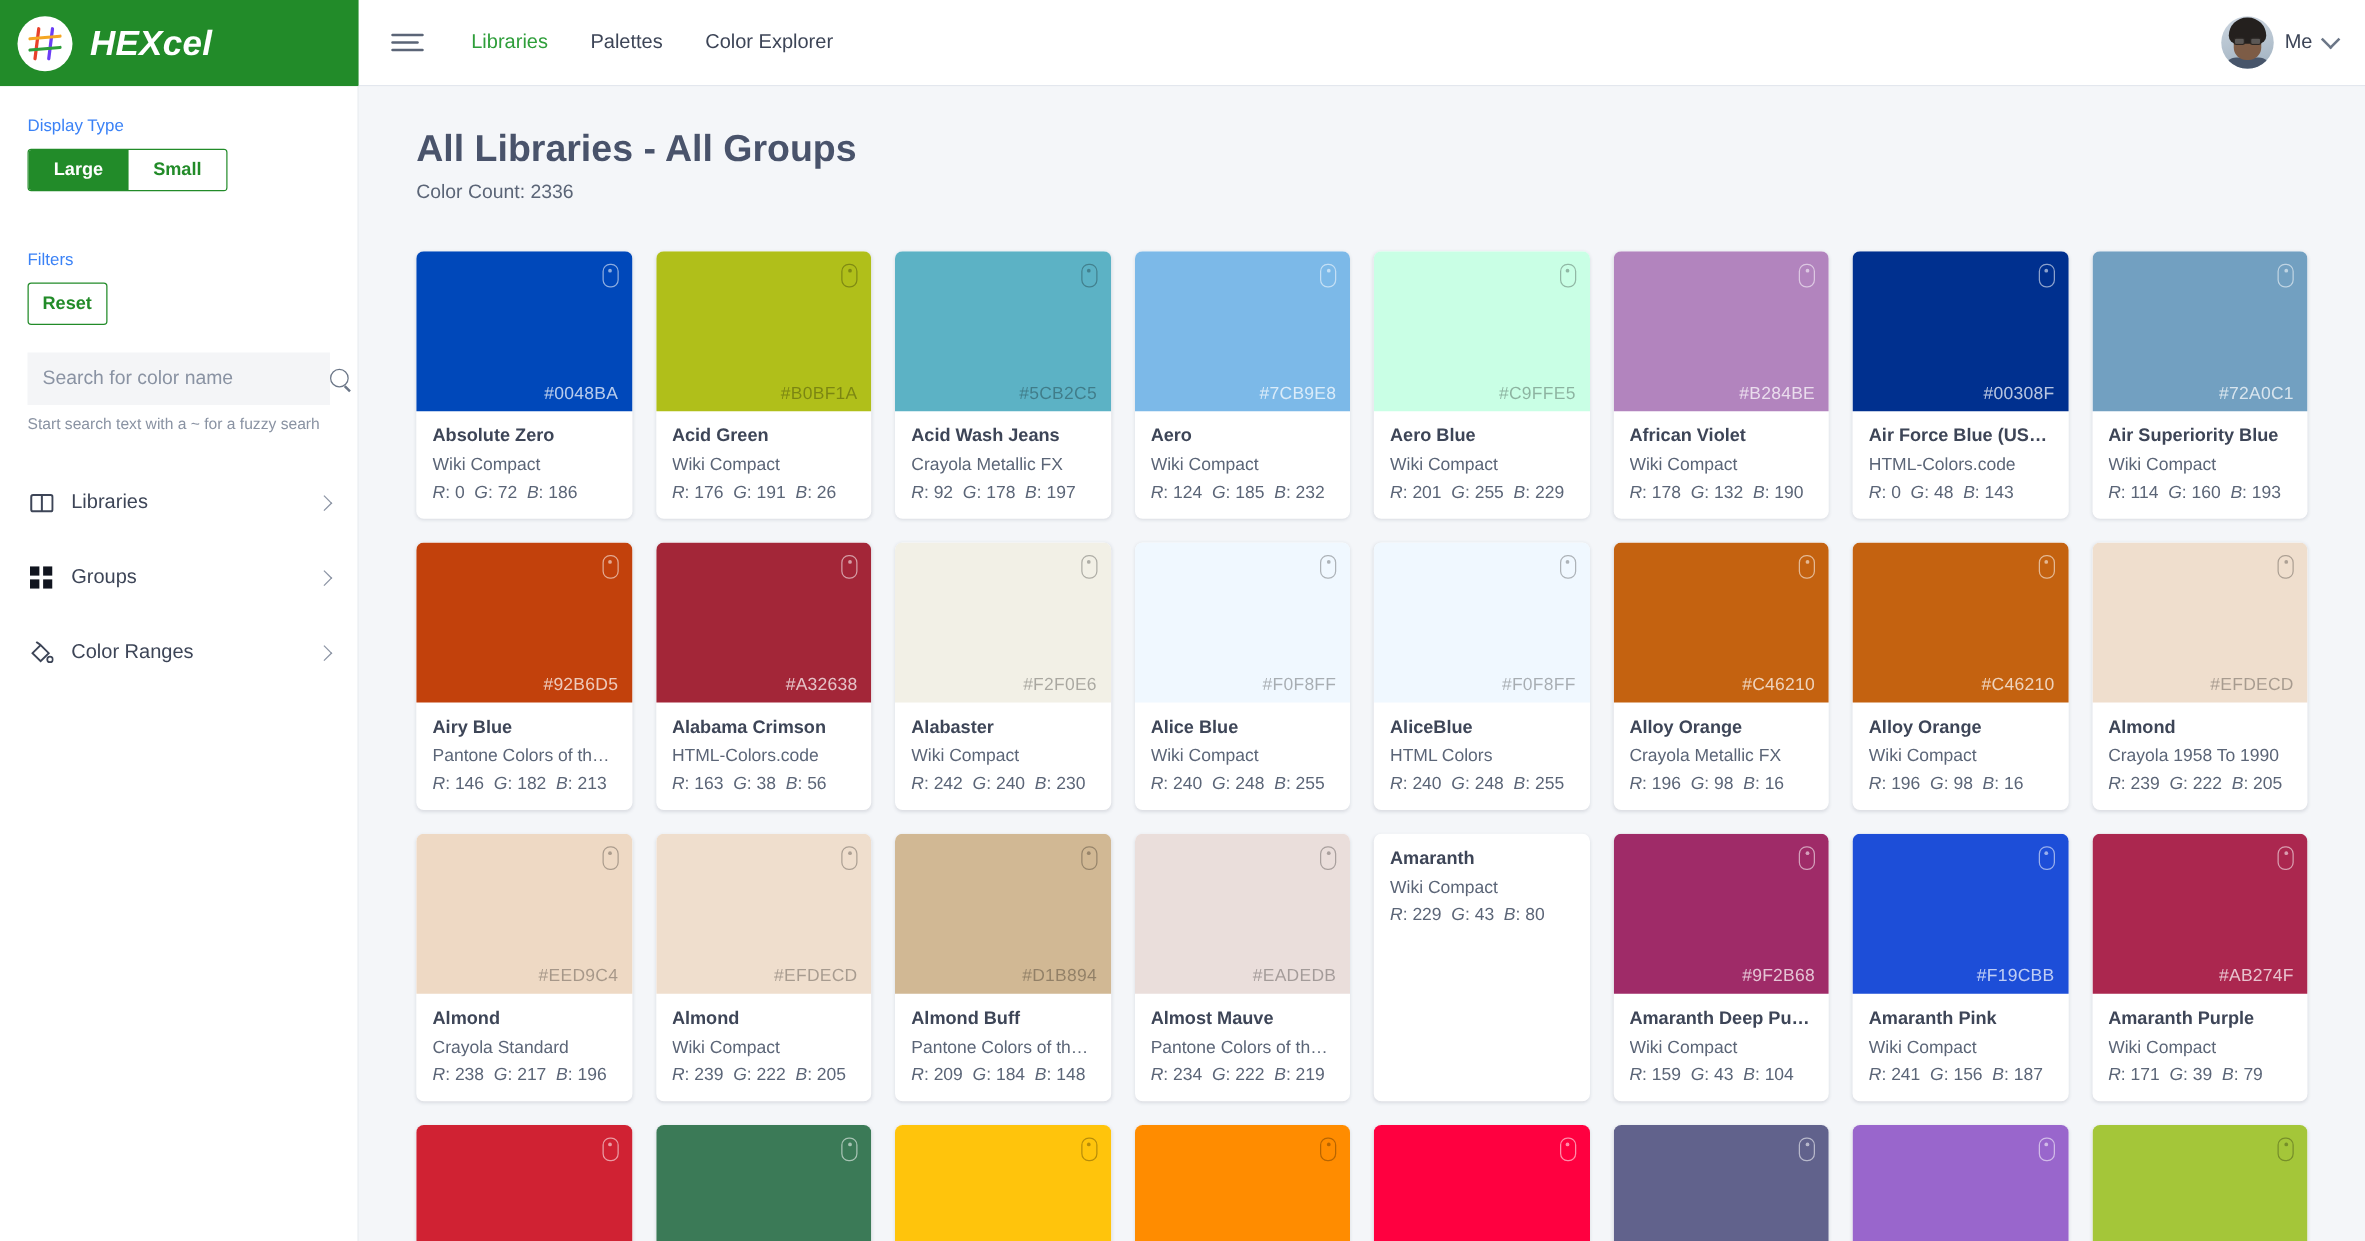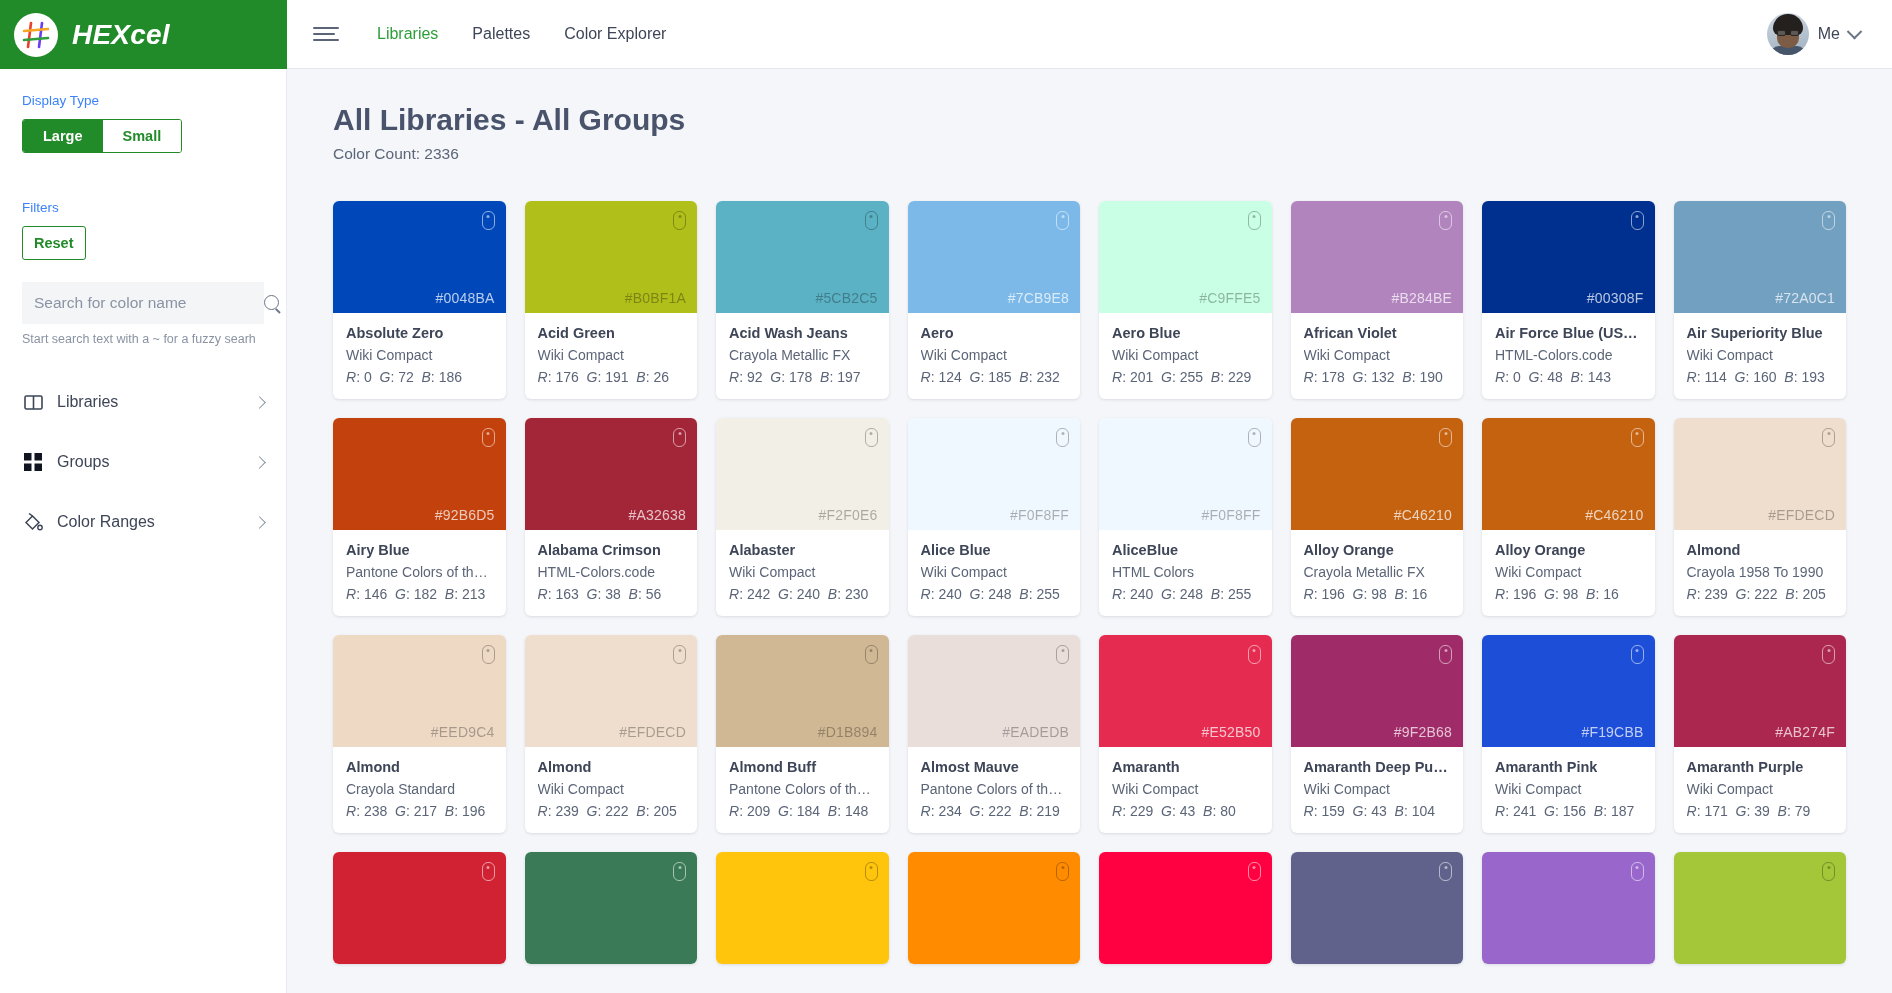--- a/index.html
+++ b/index.html
@@ -26,21 +26,21 @@
     border-bottom: 1px solid #e3e7ee; padding-left: 26px; gap: 26px;
   }
   .hamburger { width: 26px; height: 20px; display: flex; flex-direction: column; justify-content: center; gap: 4px; cursor: pointer; }
   .hamburger span { display: block; height: 2px; background: #5b6577; border-radius: 1px; }
   .hamburger span:nth-child(1) { width: 26px; }
   .hamburger span:nth-child(2) { width: 22px; }
   .hamburger span:nth-child(3) { width: 26px; }
   .navlinks { display: flex; align-items: center; gap: 34px; margin-left: 12px; }
   .navlink { font-size: 16px; color: #3d4557; cursor: pointer; }
   .navlink.active { color: #2e9e3a; }
-  .userzone { margin-left: auto; display: flex; align-items: center; gap: 9px; padding-right: 32px; cursor: pointer; justify-content: flex-end; }
+  .userzone { margin-left: auto; display: flex; align-items: center; gap: 9px; padding-right: 22px; cursor: pointer; justify-content: flex-end; }
   .avatar {
     width: 42px; height: 42px; border-radius: 50%; overflow: hidden; position: relative;
     background: linear-gradient(170deg,#cdd6e0 0%,#b9c6d2 45%,#9fb0bf 100%);
   }
   .avatar .hair { position: absolute; left: 6px; top: 1px; width: 30px; height: 21px; background: #24201e; border-radius: 16px 16px 7px 7px; }
   .avatar .face { position: absolute; left: 10px; top: 9px; width: 22px; height: 26px; background: #7d5c46; border-radius: 11px 11px 10px 10px; }
   .avatar .glass { position: absolute; left: 10px; top: 17px; width: 22px; height: 6px; }
   .avatar .glass i { position: absolute; top: 0; width: 9px; height: 6px; border: 1.4px solid #2b2724; border-radius: 2px; background: rgba(255,255,255,.25); }
   .avatar .glass i:first-child { left: 0; }
   .avatar .glass i:last-child { right: 0; }
@@ -89,21 +89,21 @@
   
   .main { position: absolute; top: 69px; left: 287px; width: 1605px; height: 924px; overflow: hidden; padding: 34px 46px 0 46px; }
   .page-title { font-size: 30px; font-weight: bold; color: #49536b; }
   .color-count { font-size: 15.5px; color: #5b6577; margin-top: 8px; }
 
   .grid { margin-top: 38px; display: grid; grid-template-columns: repeat(8, 1fr); gap: 19px; }
   .card {
     background: #fff; border-radius: 6px; overflow: hidden;
     box-shadow: 0 1px 3px rgba(40,50,70,.13);
   }
-  .swatch { height: 112px; position: relative; text-decoration: underline; }
+  .swatch { height: 128px; position: relative; text-decoration: underline; }
   .copy-ico {
     position: absolute; top: 10px; right: 11px;
     width: 13px; height: 19px; border: 1.6px solid rgba(0,0,0,.28); border-radius: 6px;
   }
   .copy-ico::after { content: ""; position: absolute; left: 50%; top: 3px; transform: translateX(-50%); width: 3px; height: 3px; border-radius: 50%; background: rgba(0,0,0,.28); }
   .copy-ico.light { border-color: rgba(255,255,255,.55); }
   .copy-ico.light::after { background: rgba(255,255,255,.55); }
   .hex {
     position: absolute; right: 11px; bottom: 7px;
     font-size: 14px; color: rgba(255,255,255,.72); letter-spacing: .2px;
@@ -429,24 +429,20 @@
           <div class="copy-ico"></div>
           <div class="hex dark">#EADEDB</div>
         </div>
         <div class="cbody">
           <div class="cname">Almost Mauve</div>
           <div class="clib">Pantone Colors of the …</div>
           <div class="crgb"><i>R</i>: 234&nbsp; <i>G</i>: 222&nbsp; <i>B</i>: 219</div>
         </div>
       </div>
       <div class="card">
-        <div class="swatch" style="background: rgb(229, 43, 80);">
-          <div class="copy-ico light"></div>
-          <div class="hex">#E52B50</div>
-        </div>
         <div class="cbody">
           <div class="cname">Amaranth</div>
           <div class="clib">Wiki Compact</div>
           <div class="crgb"><i>R</i>: 229&nbsp; <i>G</i>: 43&nbsp; <i>B</i>: 80</div>
         </div>
       </div>
       <div class="card">
         <div class="swatch" style="background: rgb(159, 43, 104);">
           <div class="copy-ico light"></div>
           <div class="hex">#9F2B68</div>

